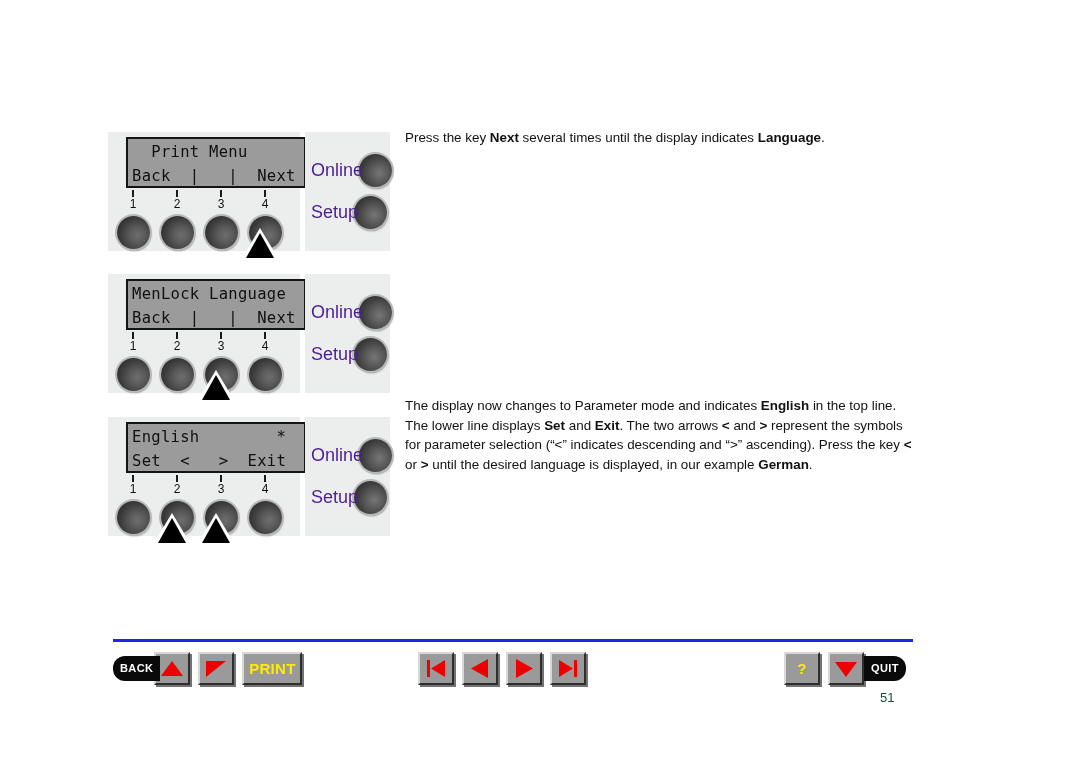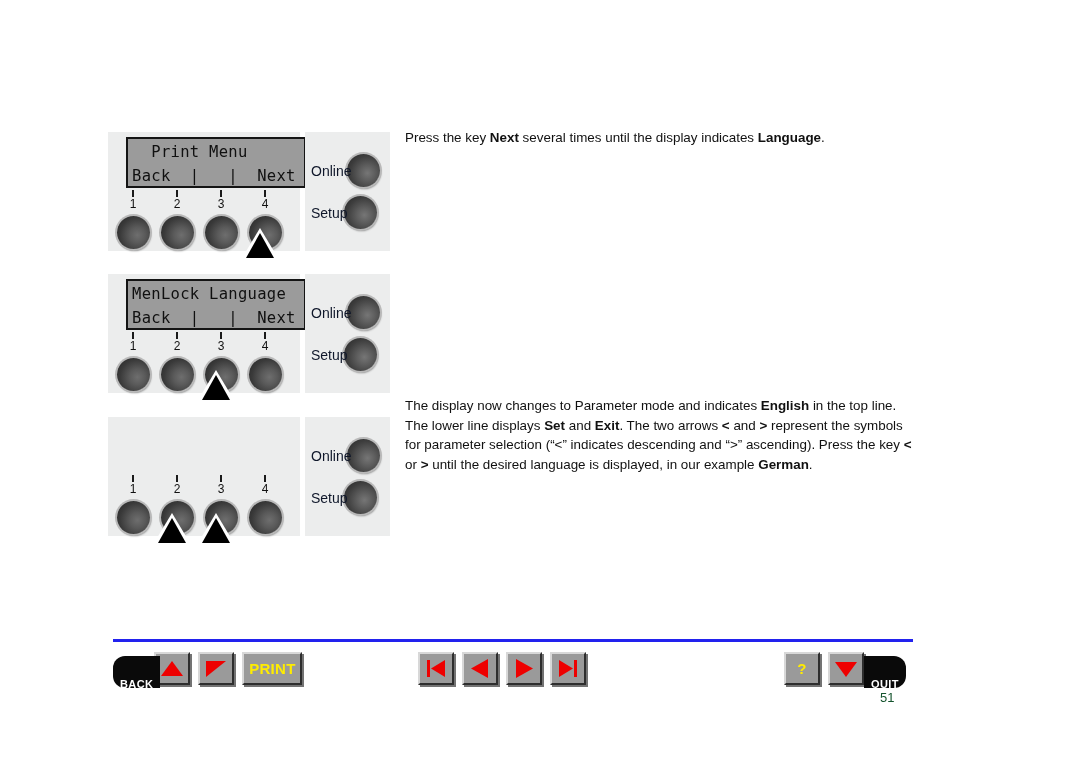--- a/index.html
+++ b/index.html
@@ -140,22 +140,22 @@
   .sbtn-wrap {
     position: absolute;
     display: flex;
     align-items: center;
     gap: 0px;
   }
   .sbtn-wrap.online { left: 6px; top: 22px; }
   .sbtn-wrap.setup  { left: 6px; top: 64px; }
   .sbtn-label {
     font-family: "Liberation Sans", sans-serif;
-    font-size: 14px;
-    color: #0f172a;
+    font-size: 18px;
+    color: #4c1d95;
     white-space: nowrap;
     position: relative;
     z-index: 3;
   }
   .sbtn {
     width: 33px; height: 33px;
     border-radius: 50%;
     background:
       radial-gradient(circle at 62% 58%, #767676 0%, #5d5d5d 28%, #3d3d3d 62%, #262626 100%);
     box-shadow:
@@ -222,21 +222,21 @@
     vertical-align: top;
     height: 25px;
     margin-top: 4px;
     background: #0a0a0a;
     color: #ffffff;
     font-family: "Liberation Sans", sans-serif;
     font-size: 11px;
     font-weight: bold;
     letter-spacing: 0.4px;
     line-height: 25px;
-    padding: 16px 7px;
+    padding: 0 7px;
     position: relative;
   }
   .tag-back {
     border-radius: 12px 0 0 12px;
     margin-right: -6px;
     z-index: 1;
   }
   .tag-quit {
     border-radius: 0 12px 12px 0;
     margin-left: -8px;
@@ -353,20 +353,24 @@
       </div>
       <div class="sbtn-wrap setup">
         <span class="sbtn-label">Setup</span>
         <span class="sbtn"></span>
       </div>
     </div>
   </div>
 
   <div class="panel-row r3 clearfix">
     <div class="op-panel">
+      <div class="lcd">
+        <div class="lcd-line">English        *</div>
+        <div class="lcd-line">Set  &lt;   &gt;  Exit</div>
+      </div>
       <div class="ticks">
         <div class="tickcol c1">
           <div class="tick"></div>
           <div class="tnum">1</div>
         </div>
         <div class="tickcol c2">
           <div class="tick"></div>
           <div class="tnum">2</div>
         </div>
         <div class="tickcol c3">

